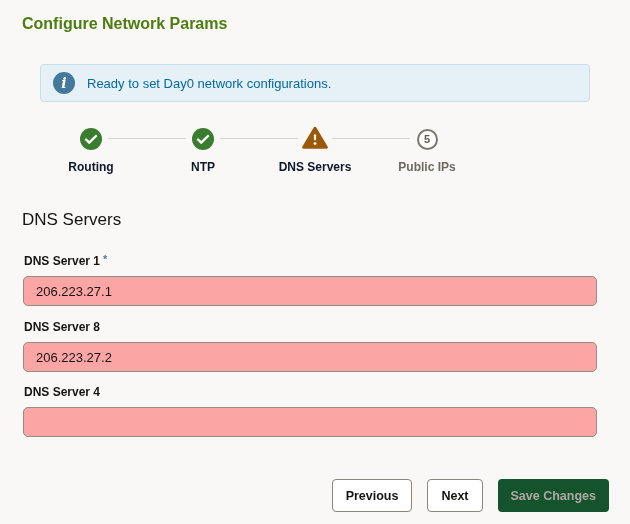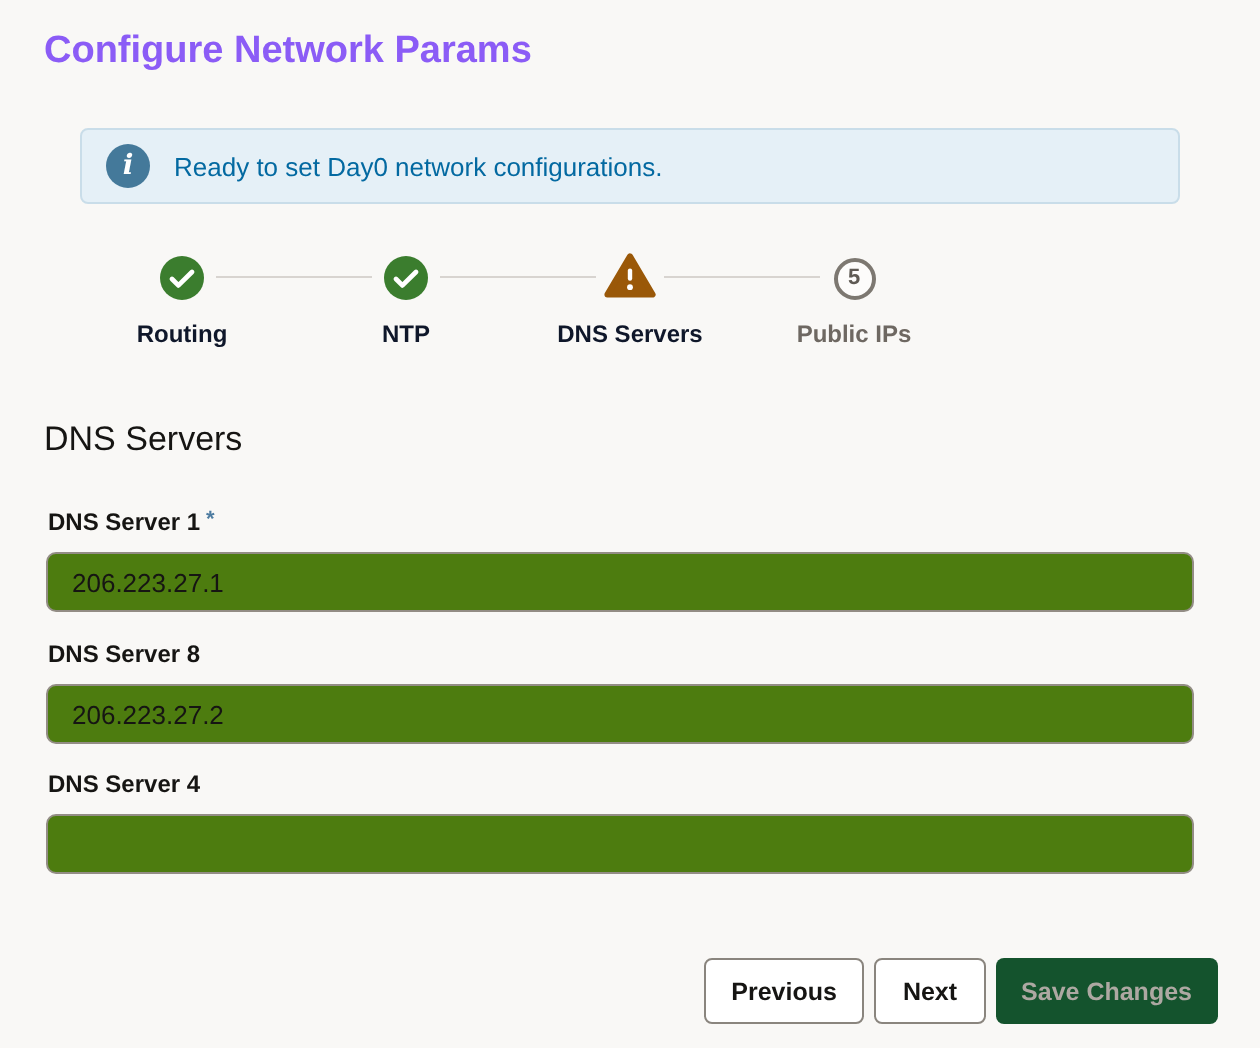--- a/index.html
+++ b/index.html
@@ -9,23 +9,23 @@
     background: #f9f8f6;
     font-family: "Liberation Sans", sans-serif;
     color: #161513;
     overflow: hidden;
   }
 
   
   .page-title {
     position: absolute;
     left: 22px; top: 15px;
-    font-size: 19px;
-    font-weight: 700;
-    color: #8b5cf6;
+    font-size: 16px;
+    font-weight: 700;
+    color: #4d7c0f;
   }
 
   
   .banner {
     position: absolute;
     left: 40px; top: 64px;
     width: 550px; height: 38px;
     background: #e5f0f7;
     border: 1px solid #c9dde9;
     border-radius: 4px;
@@ -132,35 +132,35 @@
     margin-left: 3px;
     position: relative;
     top: -2px;
   }
   .text-input {
     margin-top: 8px;
     width: 574px;
     height: 30px;
     border: 1px solid #938d85;
     border-radius: 5px;
-    background: #4d7c0f;
+    background: #fca5a5;
     font-family: "Liberation Sans", sans-serif;
     font-size: 13px;
     color: #161513;
     padding: 0 12px;
     outline: none;
   }
 
   
   .actions {
     position: absolute;
     top: 479px;
     right: 21px;
     display: flex;
-    gap: 5px;
+    gap: 15px;
   }
   .btn {
     height: 33px;
     border-radius: 4px;
     font-family: "Liberation Sans", sans-serif;
     font-size: 12.5px;
     font-weight: 700;
     padding: 0 13px;
     cursor: pointer;
   }

